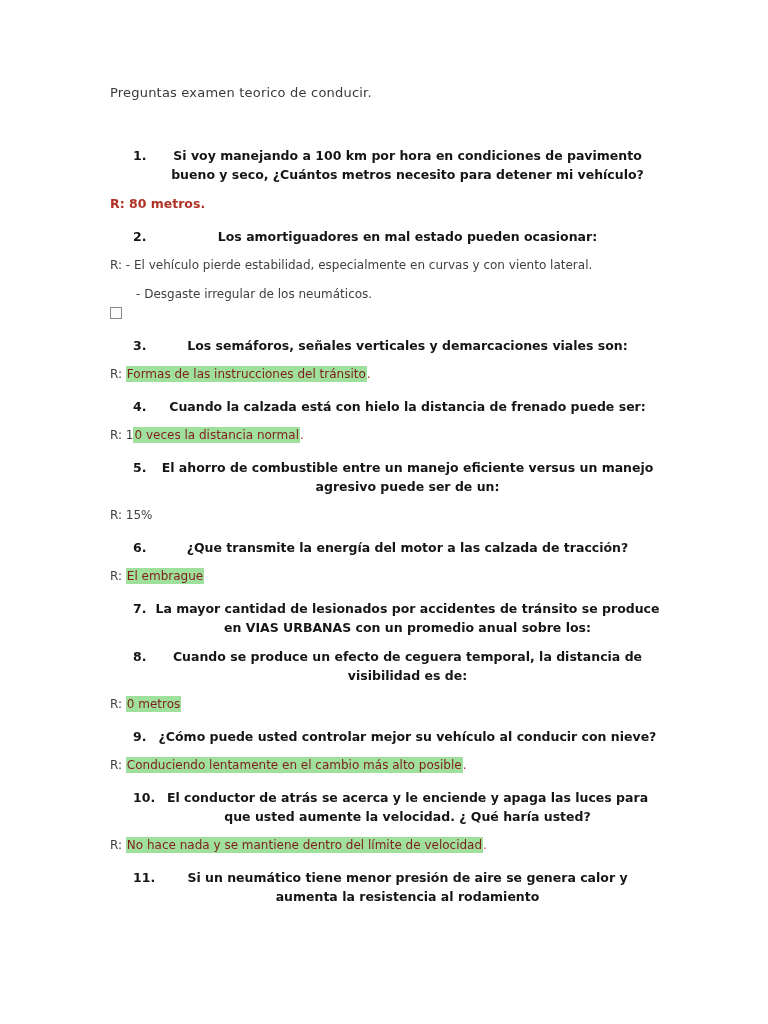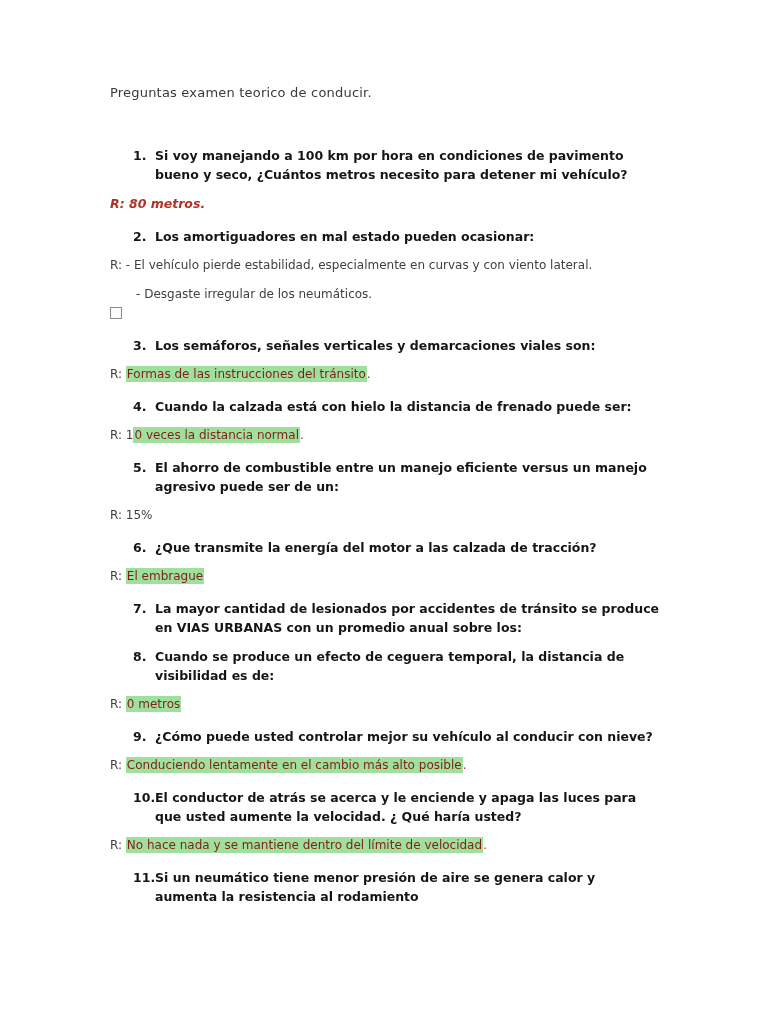--- a/index.html
+++ b/index.html
@@ -37,20 +37,21 @@
   }
   .question.tight { margin-bottom: 19px; }
   .q-num {
     flex: none;
     width: 22px;
     margin-left: 23px;
   }
   .q-text {
     flex: 1;
     max-width: 505px;
+    text-align: center;
   }
   .answer {
     font-size: 12px;
     line-height: 19px;
     color: #3f3f3f;
     margin: 0 0 13px 0;
     max-width: 553px;
   }
   .answer.grouped { margin-bottom: 10px; }
   .answer.indent { padding-left: 26px; }
@@ -58,21 +59,20 @@
   .seg-highlight {
     background: var(--hl, #9fe19c);
     color: #7f1d1d;
     padding: 1px 1px;
   }
   .seg-red { color: var(--red, #b03226); }
   .seg-redbold {
     color: var(--red, #b03226);
     font-weight: 700;
     font-size: 12.5px;
-    font-style: italic;
   }
   .checkbox {
     display: block;
     width: 10px;
     height: 10px;
     border: 1px solid #8a8a8a;
     background: #fcfcfc;
     margin: -7px 0 17px 0;
   }
 </style>

